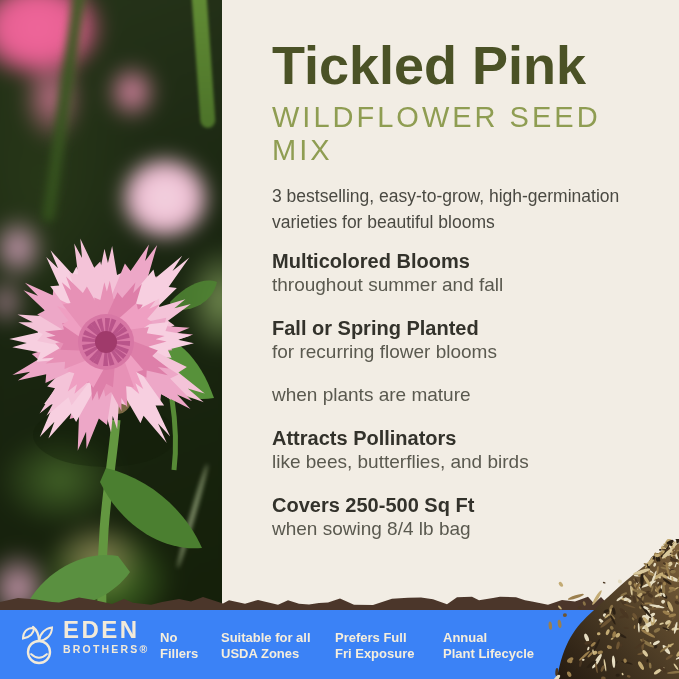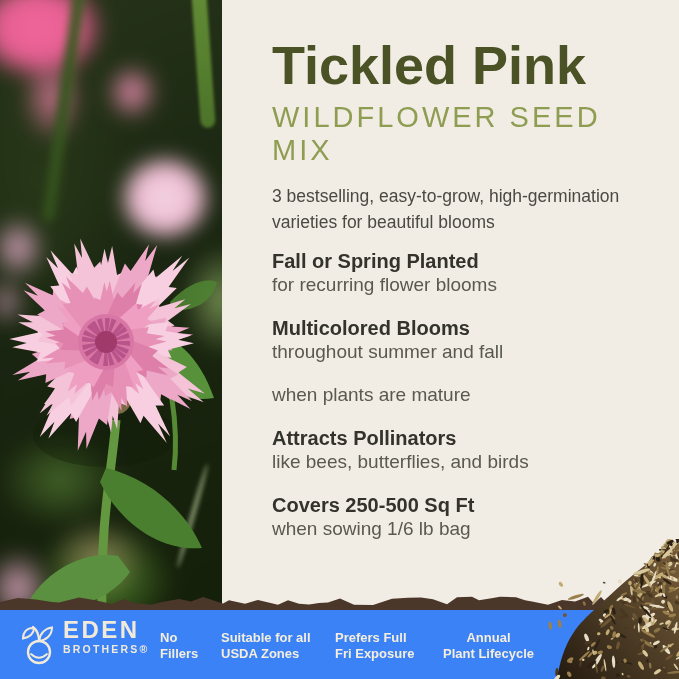--- a/index.html
+++ b/index.html
@@ -60,21 +60,21 @@
   .logo { position:absolute; left:22px; top:9px; display:flex; align-items:flex-start; }
   .logo-icon { margin-top:2px; }
   .logo-text { margin-left:7px; color:#f2ead9; }
   .logo-top { font-size:24px; font-weight:bold; letter-spacing:2.5px; line-height:26px; }
   .logo-bottom { font-size:10.5px; font-weight:bold; letter-spacing:2.2px; line-height:12px; }
   .badge { position:absolute; top:22px; color:#f5eedd; font-size:13px; font-weight:bold; line-height:15.5px; }
   .badge span { display:block; }
   .badge.b0 { left:160px; }
   .badge.b1 { left:221px; }
   .badge.b2 { left:335px; }
-  .badge.b3 { left:443px;text-align:center; }
+  .badge.b3 { left:443px; }
 
   
   .seeds { position:absolute; right:0; bottom:0; z-index:6; display:block; }
 </style>
 </head>
 <body>
 
 <div class="canvas">
 
   <div class="photo">
@@ -154,37 +154,37 @@
 
   <div class="panel">
     <h1 class="title">Tickled Pink</h1>
     <div class="subtitle">WILDFLOWER SEED MIX</div>
     <div class="desc">
       <div>3 bestselling, easy-to-grow, high-germination</div>
       <div>varieties for beautiful blooms</div>
     </div>
     <div class="features">
       <div class="feature">
+        <h3>Multicolored Blooms</h3>
+        <p>throughout summer and fall</p>
+      </div>
+      <div class="feature">
         <h3>Fall or Spring Planted</h3>
         <p>for recurring flower blooms</p>
-      </div>
-      <div class="feature">
-        <h3>Multicolored Blooms</h3>
-        <p>throughout summer and fall</p>
       </div>
       <div class="feature">
         <p>when plants are mature</p>
       </div>
       <div class="feature">
         <h3>Attracts Pollinators</h3>
         <p>like bees, butterflies, and birds</p>
       </div>
       <div class="feature">
         <h3>Covers 250-500 Sq Ft</h3>
-        <p>when sowing 1/6 lb bag</p>
+        <p>when sowing 8/4 lb bag</p>
       </div>
     </div>
   </div>
 
   <div class="footer">
     <svg class="torn" width="679" height="16" viewBox="0 0 679 16">
       <path id="torn-path" fill="#4b362a" d="M0 16 L0 8 L18 4.1 L36 5.5 L52 7.9 L59 8.4 L79 3.6 L94 6.1 L112 10.0 L124 5.0 L133 8.7 L151 10.8 L162 8.1 L179 5.1 L191 7.6 L203 3.1 L223 9.4 L229 6.2 L245 9.7 L258 5.9 L278 10.7 L288 6.2 L299 9.8 L309 10.4 L319 9.1 L328 8.5 L340 4.4 L354 10.8 L373 10.9 L392 4.7 L408 3.8 L421 3.6 L433 5.3 L447 10.2 L457 3.2 L472 2.8 L479 6.3 L493 3.9 L500 2.7 L516 3.2 L525 6.3 L532 7.6 L548 10.8 L562 5.9 L575 7.6 L588 2.7 L594 9.6 L601 3.1 L608 10.6 L616 6.0 L623 5.9 L641 6.8 L648 7.1 L664 9.3 L679 3.5 L679 16 Z"></path>
     </svg>
     <div class="logo">
       <svg class="logo-icon" width="34" height="46" viewBox="0 0 34 46">

